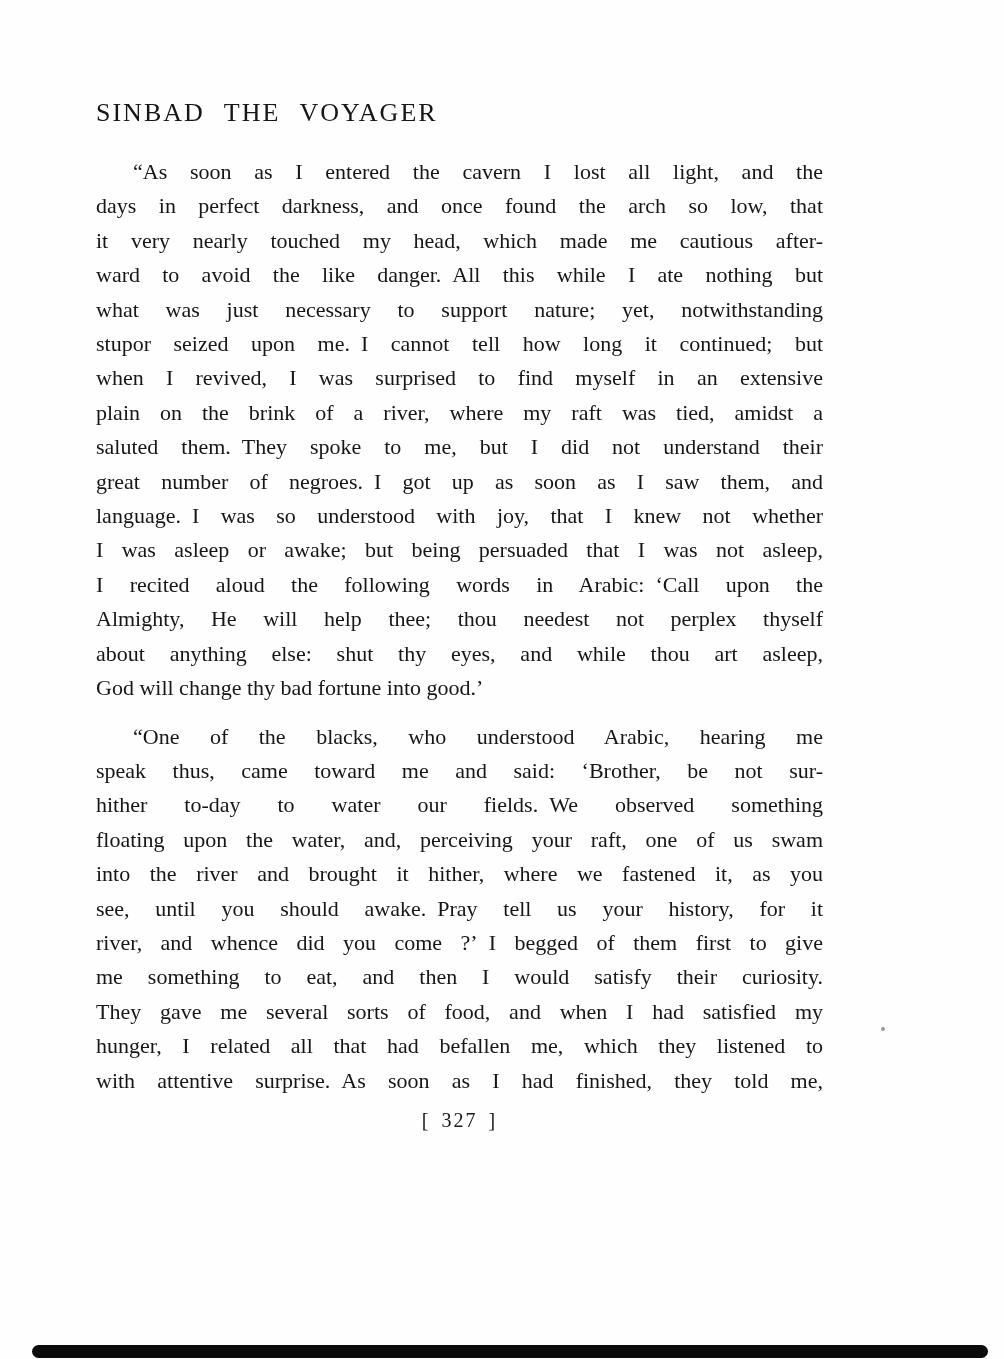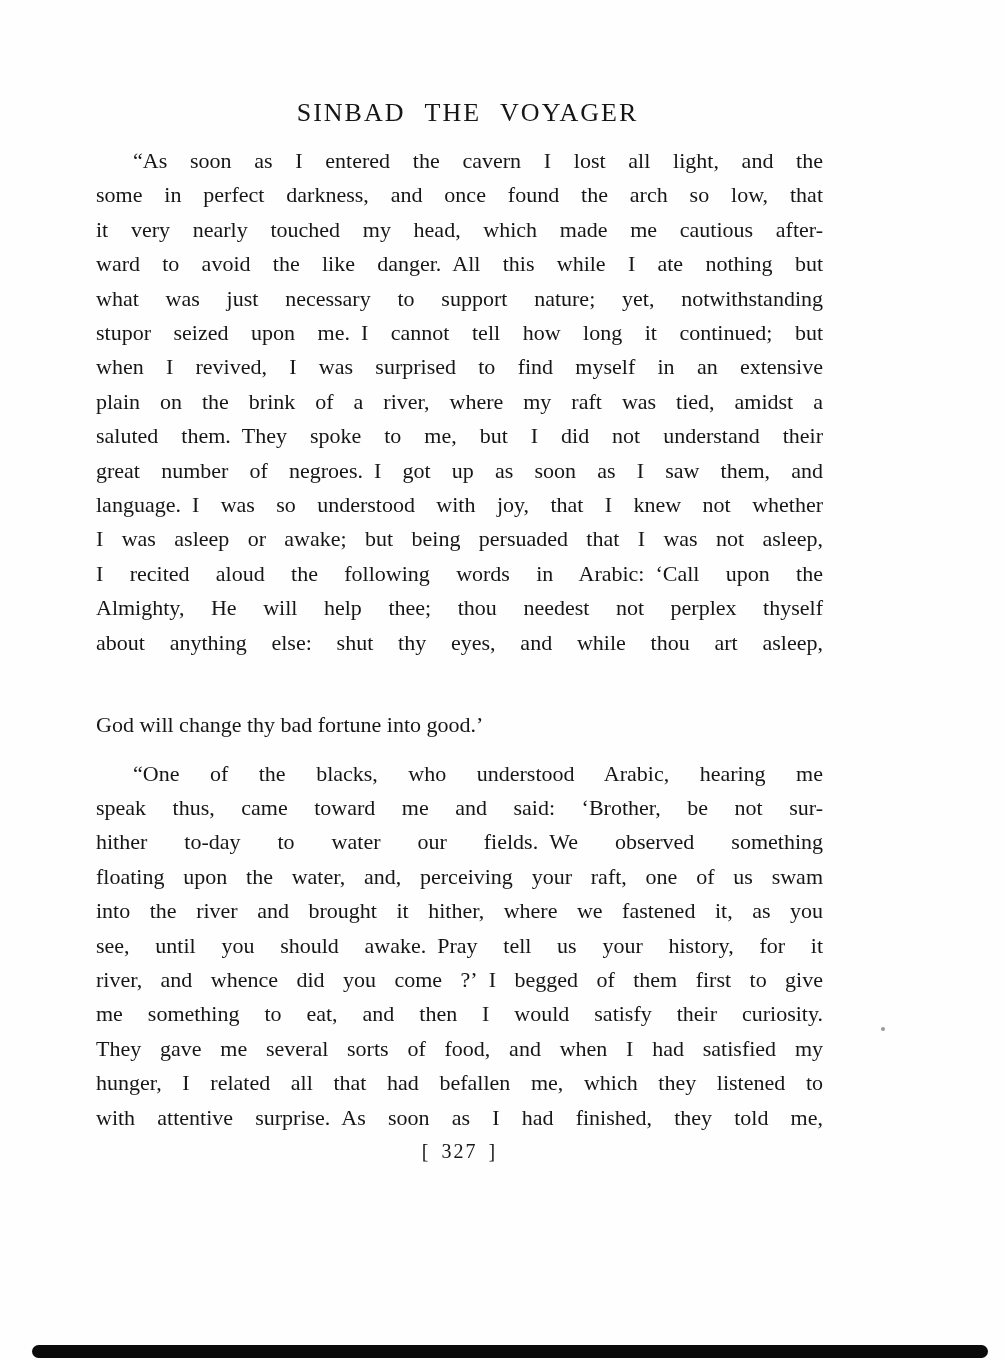--- a/index.html
+++ b/index.html
@@ -7,47 +7,47 @@
     position: relative;
     width: 1004px;
     height: 1359px;
     background: var(--paper, #fefefe);
     font-family: "Liberation Serif", "DejaVu Serif", serif;
     overflow: hidden;
   }
   .running-head {
     position: absolute;
     top: 98px;
-    left: 104px;
+    left: 96px;
     width: 727px;
-    text-align: center;
+    text-align: left;
     font-size: 26px;
     letter-spacing: 2px;
     word-spacing: 11px;
     color: var(--ink, #161616);
     white-space: nowrap;
   }
   .text-col {
     position: absolute;
     left: 96px;
-    top: 144px;
+    top: 155px;
     width: 727px;
     color: var(--ink, #161616);
   }
   .line {
     font-size: 22px;
     line-height: 34.4px;
     text-align: justify;
     text-align-last: justify;
   }
   .line.indent { text-indent: 37px; }
-  .line.no-just { text-align-last: left; margin-top: 48px; }
+  .line.no-just { text-align-last: left; }
   .para + .para { margin-top: 14px; }
   .page-number {
-    margin-top: 5px;
+    margin-top: 11px;
     text-align: center;
     font-size: 20px;
     letter-spacing: 2px;
     word-spacing: 4px;
   }
   .shadow-bar {
     position: absolute;
     left: 32px;
     top: 1345px;
     width: 956px;
@@ -68,21 +68,21 @@
 </head>
 <body>
 
 <div class="page" style="--ink: #161616; --paper: #fefefe; --bar: #0b0b0b;">
   <div class="running-head">SINBAD  THE  VOYAGER</div>
 
   <div class="text-col">
 
     <div class="para">
         <div class="line indent">“As soon as I entered the cavern I lost all light, and the</div>
-        <div class="line">some in perfect darkness, and once found the arch so low, that</div>
+        <div class="line">days in perfect darkness, and once found the arch so low, that</div>
         <div class="line">it very nearly touched my head, which made me cautious after-</div>
         <div class="line">ward to avoid the like danger. All this while I ate nothing but</div>
         <div class="line">what was just necessary to support nature; yet, notwithstanding</div>
         <div class="line">stupor seized upon me. I cannot tell how long it continued; but</div>
         <div class="line">when I revived, I was surprised to find myself in an extensive</div>
         <div class="line">plain on the brink of a river, where my raft was tied, amidst a</div>
         <div class="line">saluted them. They spoke to me, but I did not understand their</div>
         <div class="line">great number of negroes. I got up as soon as I saw them, and</div>
         <div class="line">language. I was so understood with joy, that I knew not whether</div>
         <div class="line">I was asleep or awake; but being persuaded that I was not asleep,</div>

